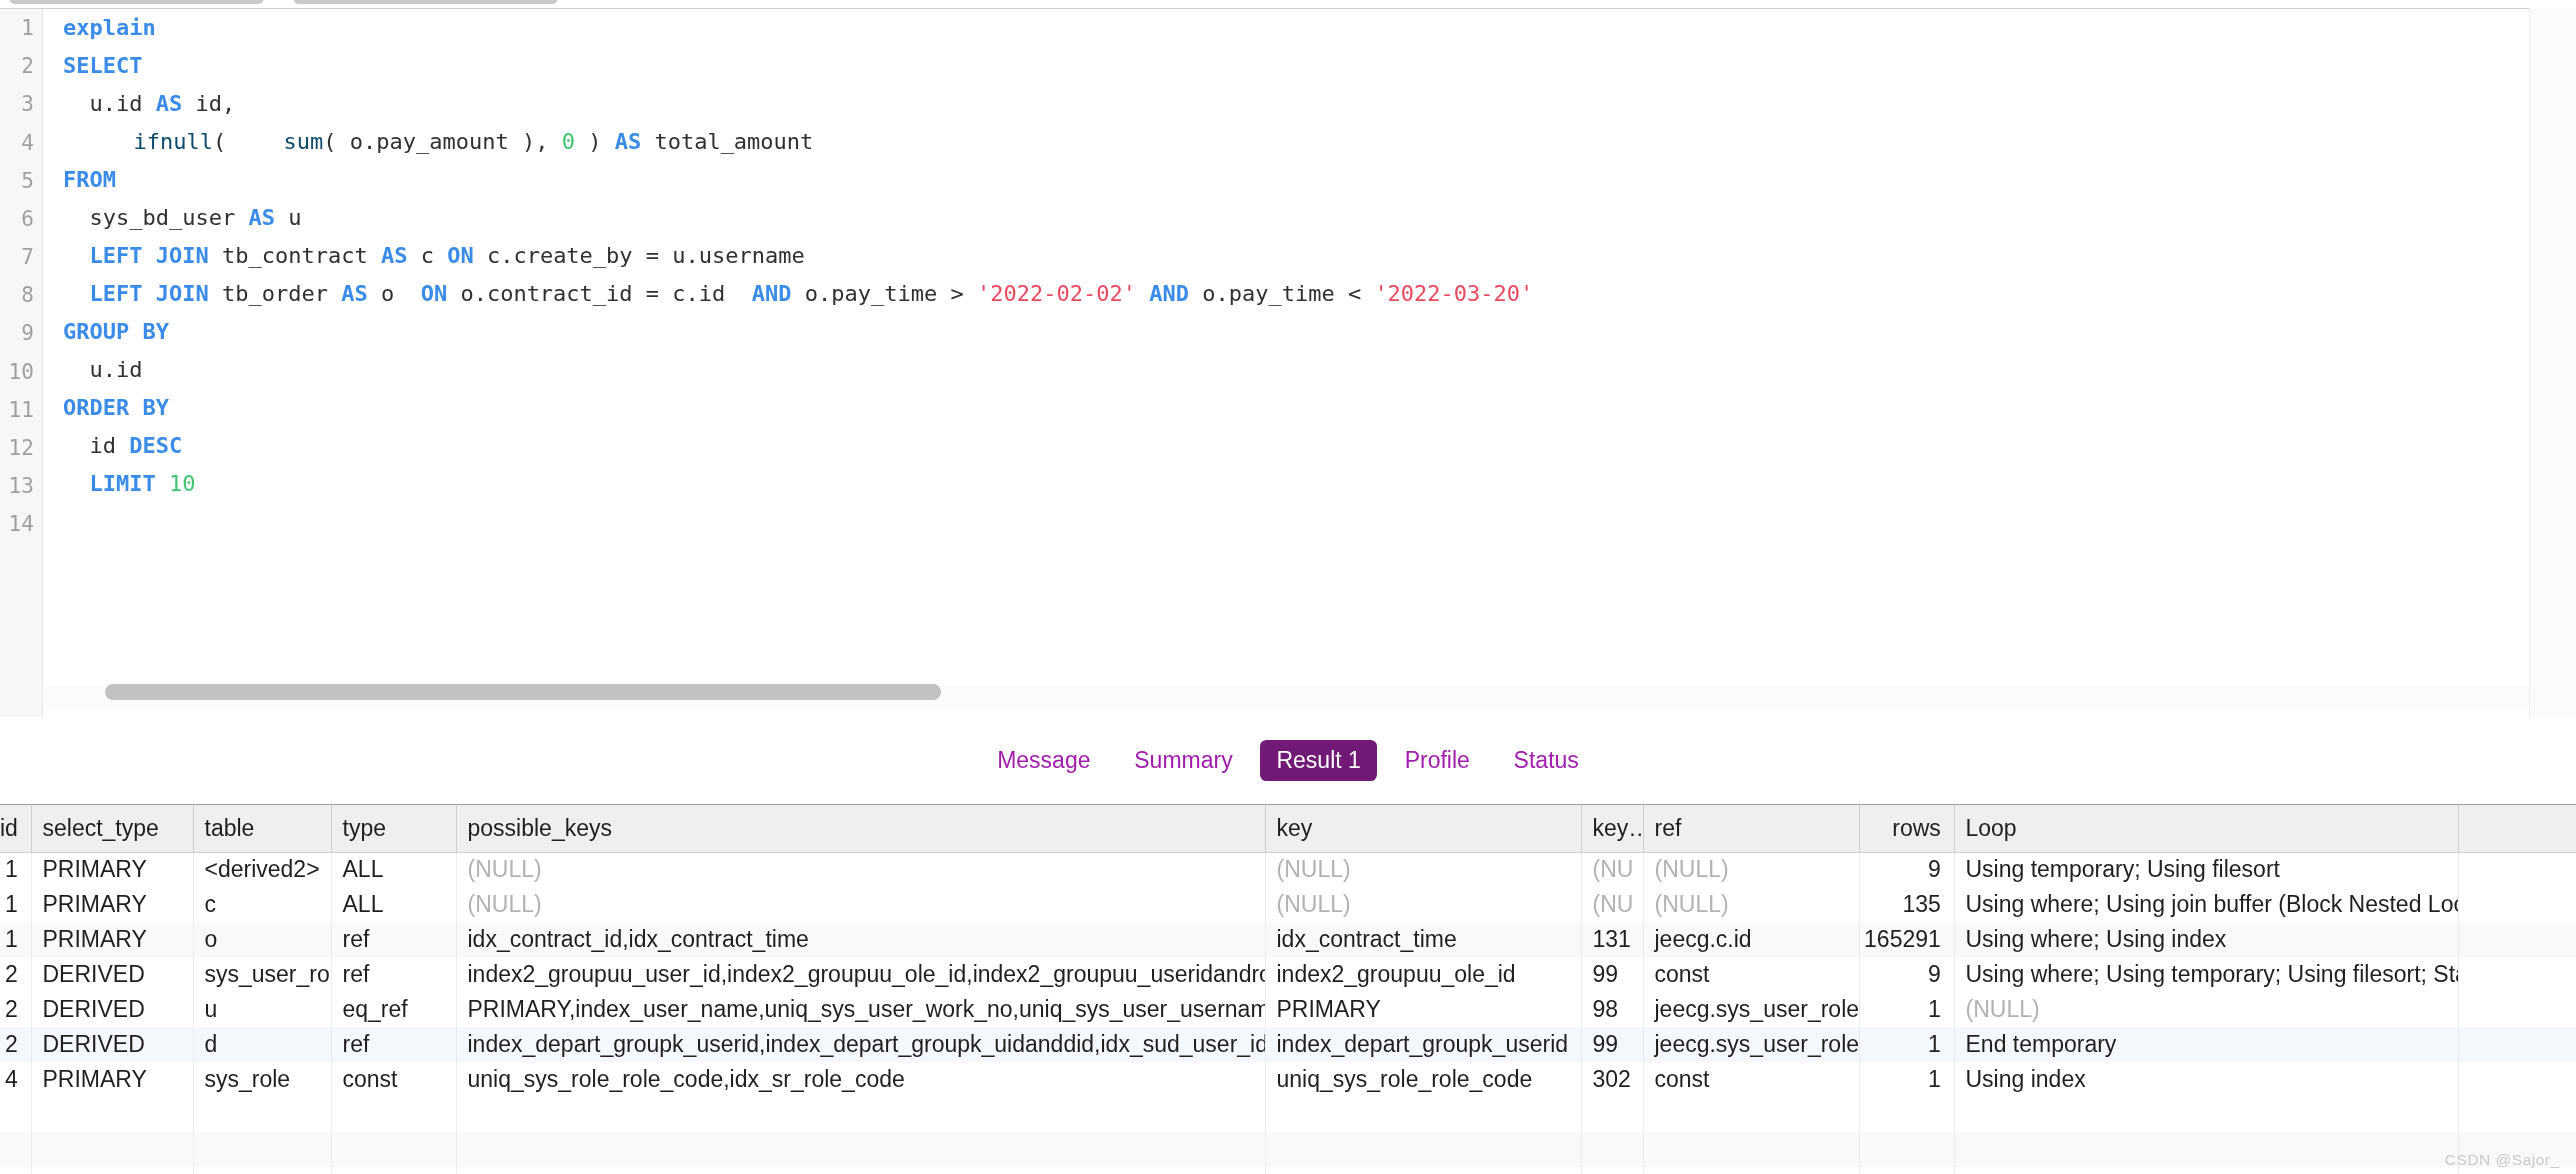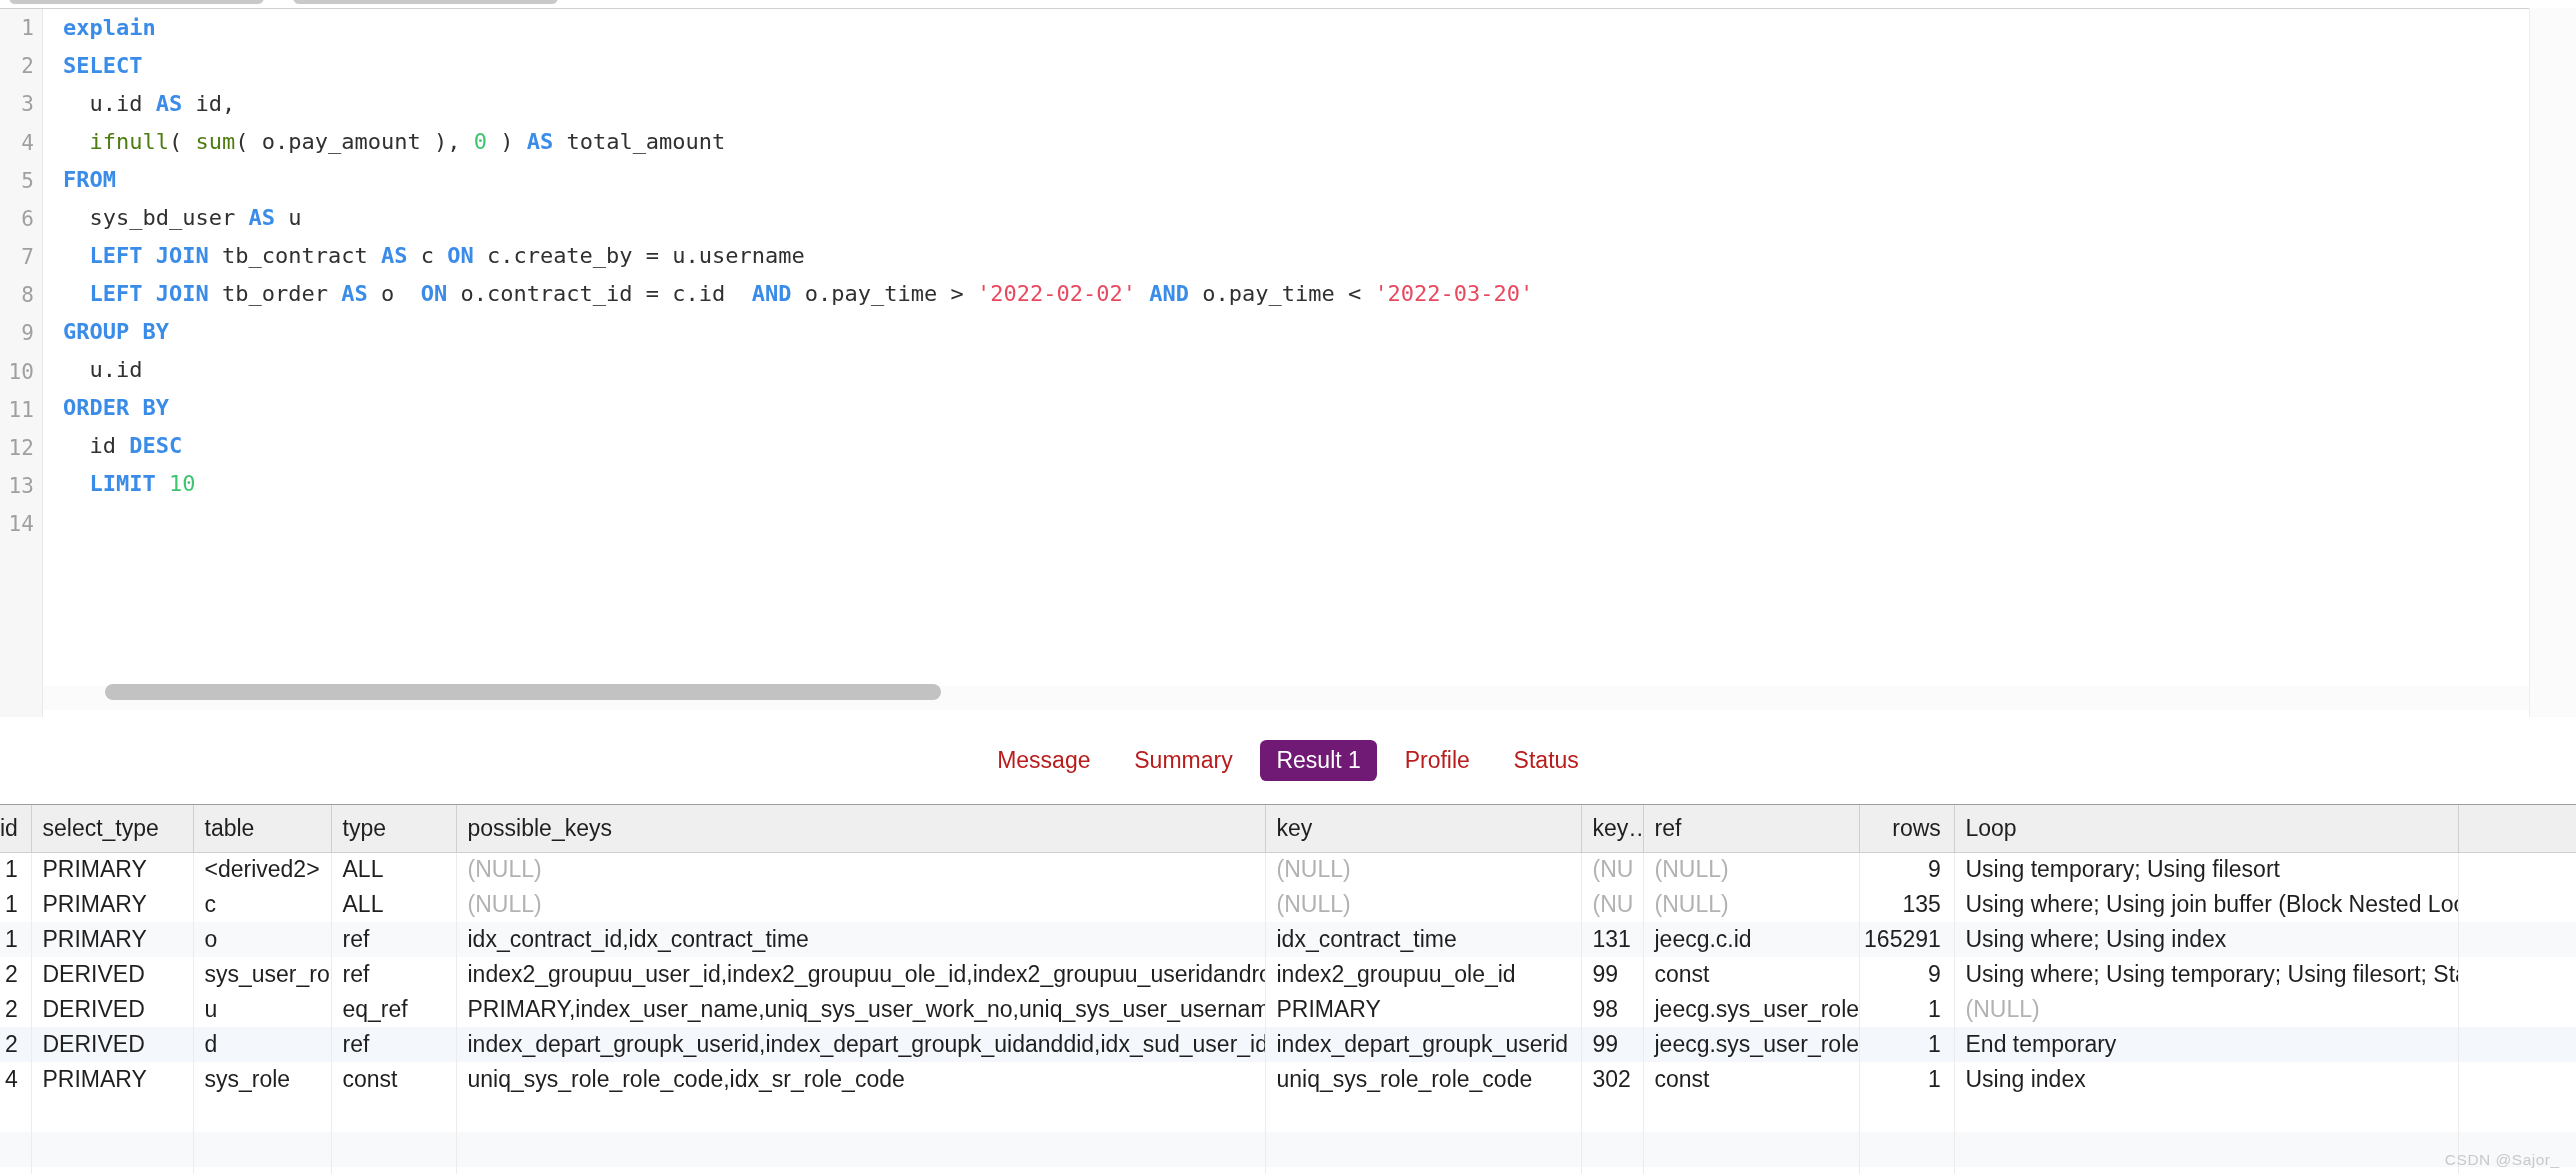--- a/index.html
+++ b/index.html
@@ -34,21 +34,21 @@
   }
   .code {
     position:absolute; left:43px; top:0; right:0; height:708px;
     font-family:"DejaVu Sans Mono", monospace;
     font-size:22px; line-height:38px;
     color:#303030; white-space:pre;
     padding-left:20px;
   }
   .code .ln { height:38px; white-space:pre; }
   .kw  { color:#3a8ce8; font-weight:bold; }
-  .fn  { color:#4d7c0f; }
+  .fn  { color:#0c4a6e;margin-left:44px; }
   .num { color:#3fc470; }
   .str { color:#e8495f; }
   .pl  { color:#303030; }
 
   
   .hscroll-track {
     position:absolute; left:43px; right:47px; bottom:7.3px; height:23.6px;
     background:#fbfbfb;
   }
   .hscroll-thumb {
@@ -62,21 +62,21 @@
     background:#fbfbfb; border-left:0.9px solid #ededed;
   }
 
   
   .resultbar {
     position:absolute; left:0; top:717px; width:2576px; height:87px;
     background:#ffffff;
     display:flex; align-items:center; justify-content:center; gap:11px;
   }
   .rtab {
-    font-size:23px; color:#b91c1c; padding:7.3px 16.4px; border-radius:6.4px;
+    font-size:23px; color:#a21caf; padding:7.3px 16.4px; border-radius:6.4px;
     line-height:27px; cursor:pointer; white-space:nowrap;
   }
   .rtab.active { background:#701a75; color:#ffffff; }
 
   
   .grid {
     position:absolute; left:0; top:804px; width:2576px; height:370px;
     background:#ffffff; overflow:hidden;
     border-top:0.9px solid #9e9e9e;
   }

